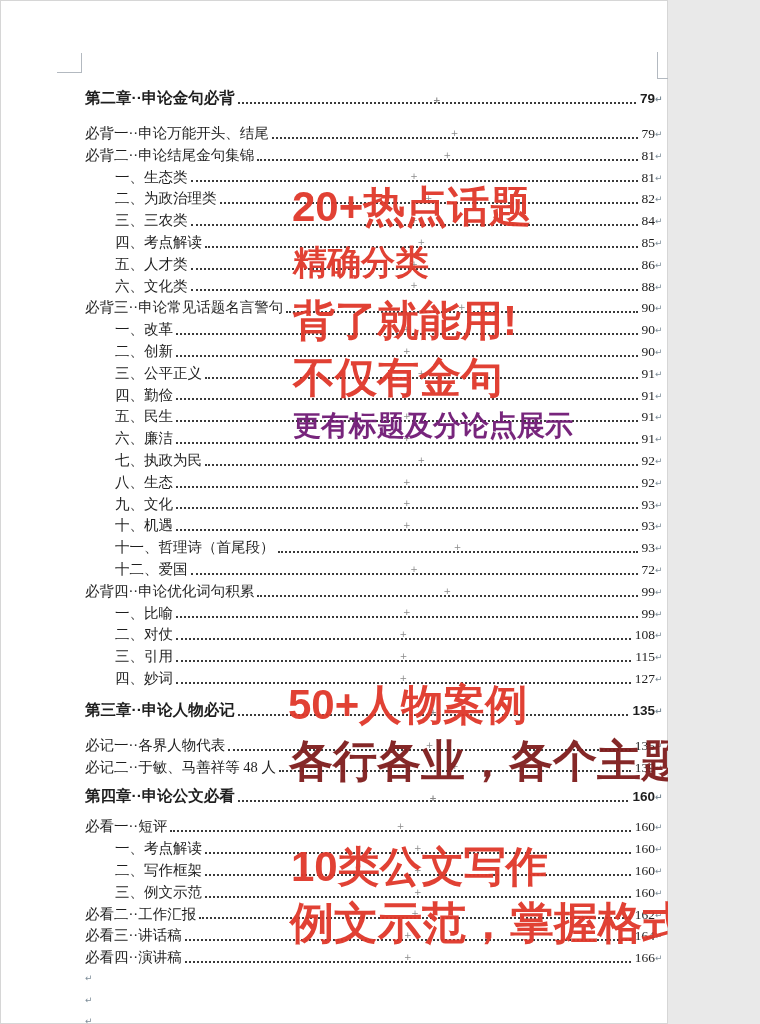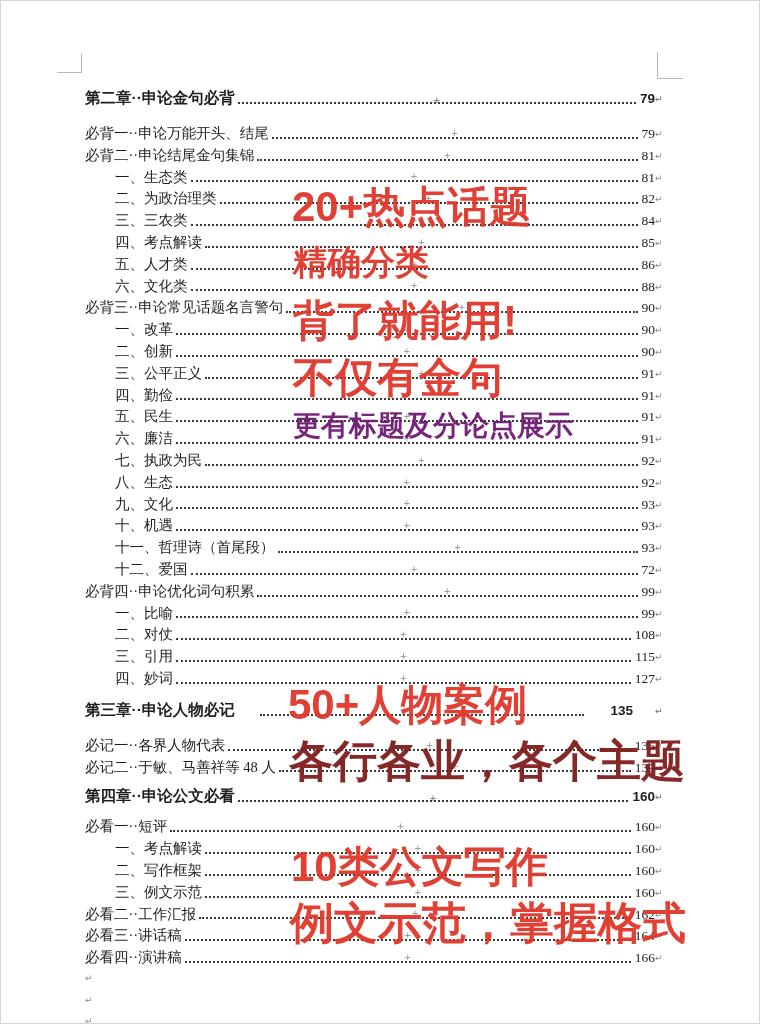--- a/index.html
+++ b/index.html
@@ -1,18 +1,18 @@
 <!DOCTYPE html>
 <html><head>
 <meta charset="utf-8">
 <style>
   html,body{margin:0;padding:0;background:#e9e9e9;}
   .page{
     position:relative;
-    width:760px;height:1024px;
+    width:668px;height:1024px;
     background:#ffffff;
     overflow:hidden;
     box-shadow:inset 0 0 0 1px #d6d6d6;
     font-family:"Liberation Serif","DejaVu Serif",serif;
     color:#1e1e1e;
   }
   
   .crop{position:absolute;}
   .crop.tl{left:57px;top:53px;width:24px;height:19px;border-right:1px solid #b3b9c0;border-bottom:1px solid #b3b9c0;}
   .crop.tr{left:657px;top:52px;width:25px;height:26px;border-left:1px solid #b3b9c0;border-bottom:1px solid #b3b9c0;}
@@ -25,21 +25,21 @@
     display:flex;align-items:baseline;
     height:21.8px;line-height:21.8px;
     font-size:14.5px;white-space:nowrap;
   }
   .row.chapter{
     height:24px;line-height:24px;
     margin-bottom:13px;
     font-family:"Liberation Sans","DejaVu Sans",sans-serif;
     font-weight:bold;font-size:15.5px;
   }
-  .row.chapter.c3{margin-top:8px;gap:22px;}
+  .row.chapter.c3{margin-top:8px;}
   .row.chapter.c4{margin-top:6px;margin-bottom:8px;}
   .row.lvl2 .lbl{padding-left:30px;}
   .lbl{flex:0 0 auto;margin-right:3px;}
   .leader{
     flex:1 1 auto;height:1px;position:relative;
     border-bottom:2px dotted #3a3a3a;
     align-self:flex-end;margin-bottom:6px;
   }
   .leader::after{ 
     content:"+";position:absolute;left:50%;top:-13px;transform:translateX(-50%);

